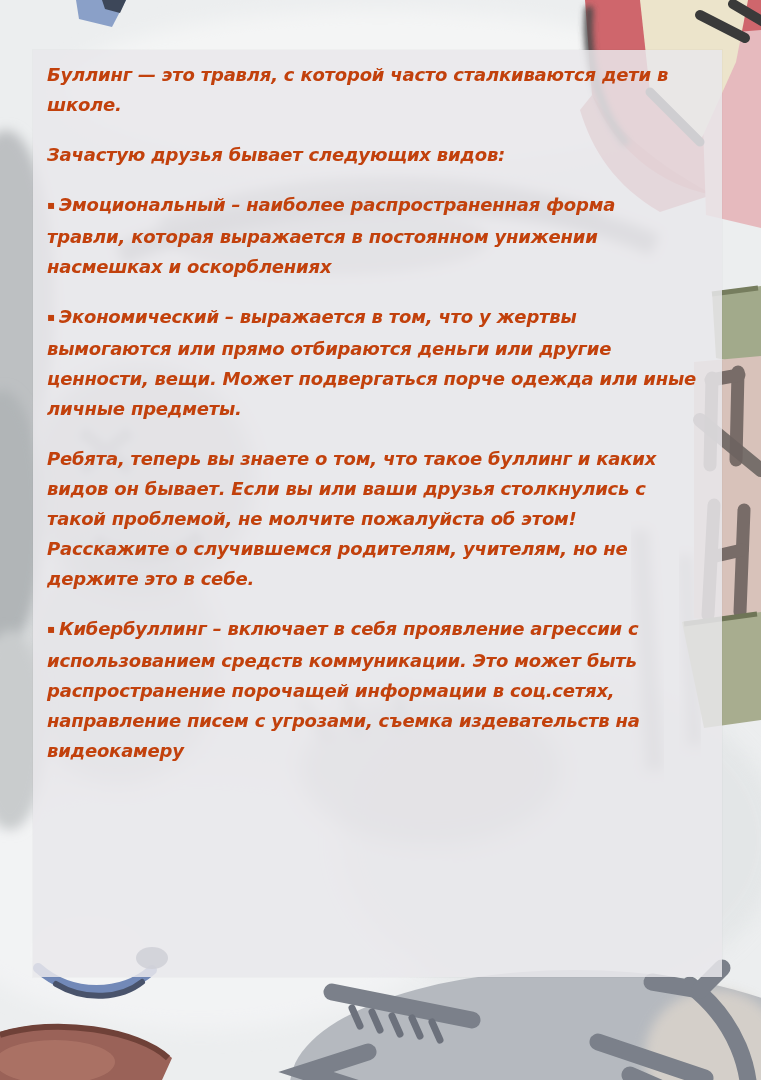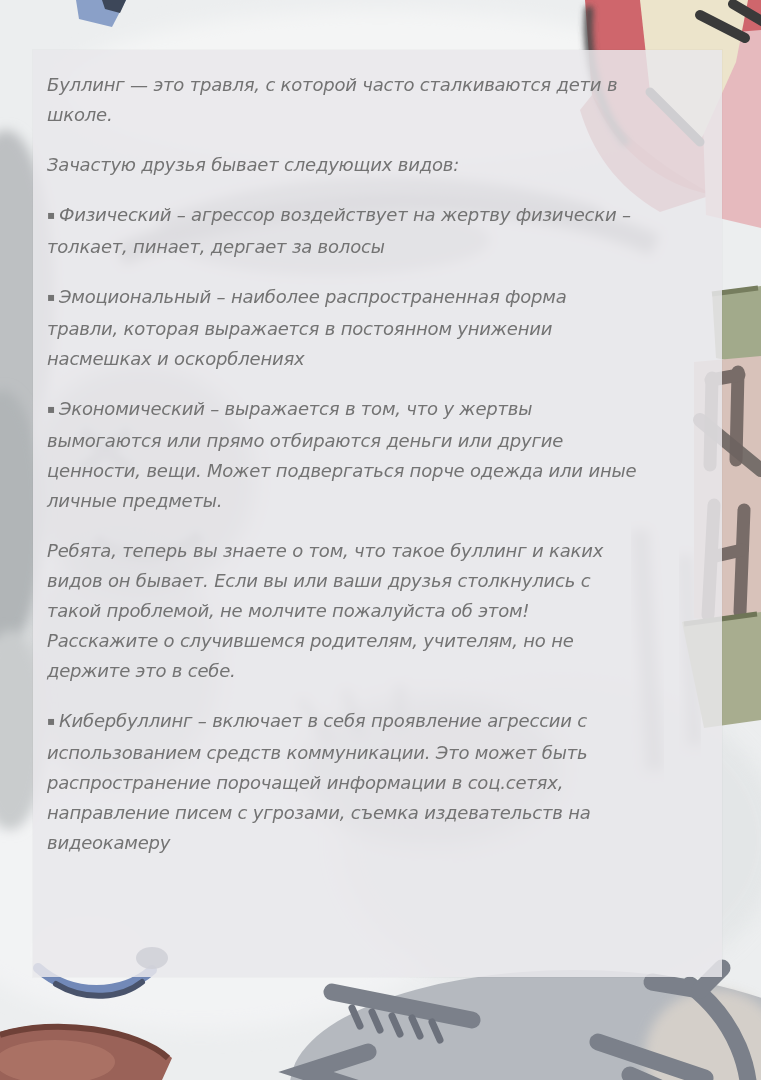--- a/index.html
+++ b/index.html
@@ -15,27 +15,27 @@
     position:absolute;
     left:33px;top:50px;
     width:689px;height:927px;
     background:rgba(233,232,235,0.85);
     box-shadow:0 0 0 1px rgba(0,0,0,0.02);
   }
   .text-col{
     padding:4px 14px 0 14px;
   }
   p.block{
-    margin:16px 0 20px 0;
+    margin:6px 0 20px 0;
     font-style:italic;
-    font-weight:400;
+    font-weight:700;
     font-size:18px;
     line-height:30px;
     letter-spacing:-0.2px;
-    color:#737373;
+    color:#c2410c;
     white-space:pre-line;
   }
   p.block .bullet{
     font-style:normal;
     font-size:12px;
     margin-right:4px;
     position:relative;
     top:-2px;
   }
 </style>
@@ -158,22 +158,20 @@
 
   <div class="panel">
     <div class="text-col">
 
       <p class="block"><span>Буллинг — это травля, с которой часто сталкиваются дети в
 школе.</span></p>
 
 
       <p class="block"><span>Зачастую друзья бывает следующих видов:</span></p>
 
-      <p class="block"><span class="bullet">▪</span><span>Физический – агрессор воздействует на жертву физически –
-толкает, пинает, дергает за волосы</span></p>
 
       <p class="block"><span class="bullet">▪</span><span>Эмоциональный – наиболее распространенная форма
 травли, которая выражается в постоянном унижении
 насмешках и оскорблениях</span></p>
 
       <p class="block"><span class="bullet">▪</span><span>Экономический – выражается в том, что у жертвы
 вымогаются или прямо отбираются деньги или другие
 ценности, вещи. Может подвергаться порче одежда или иные
 личные предметы.</span></p>
 

